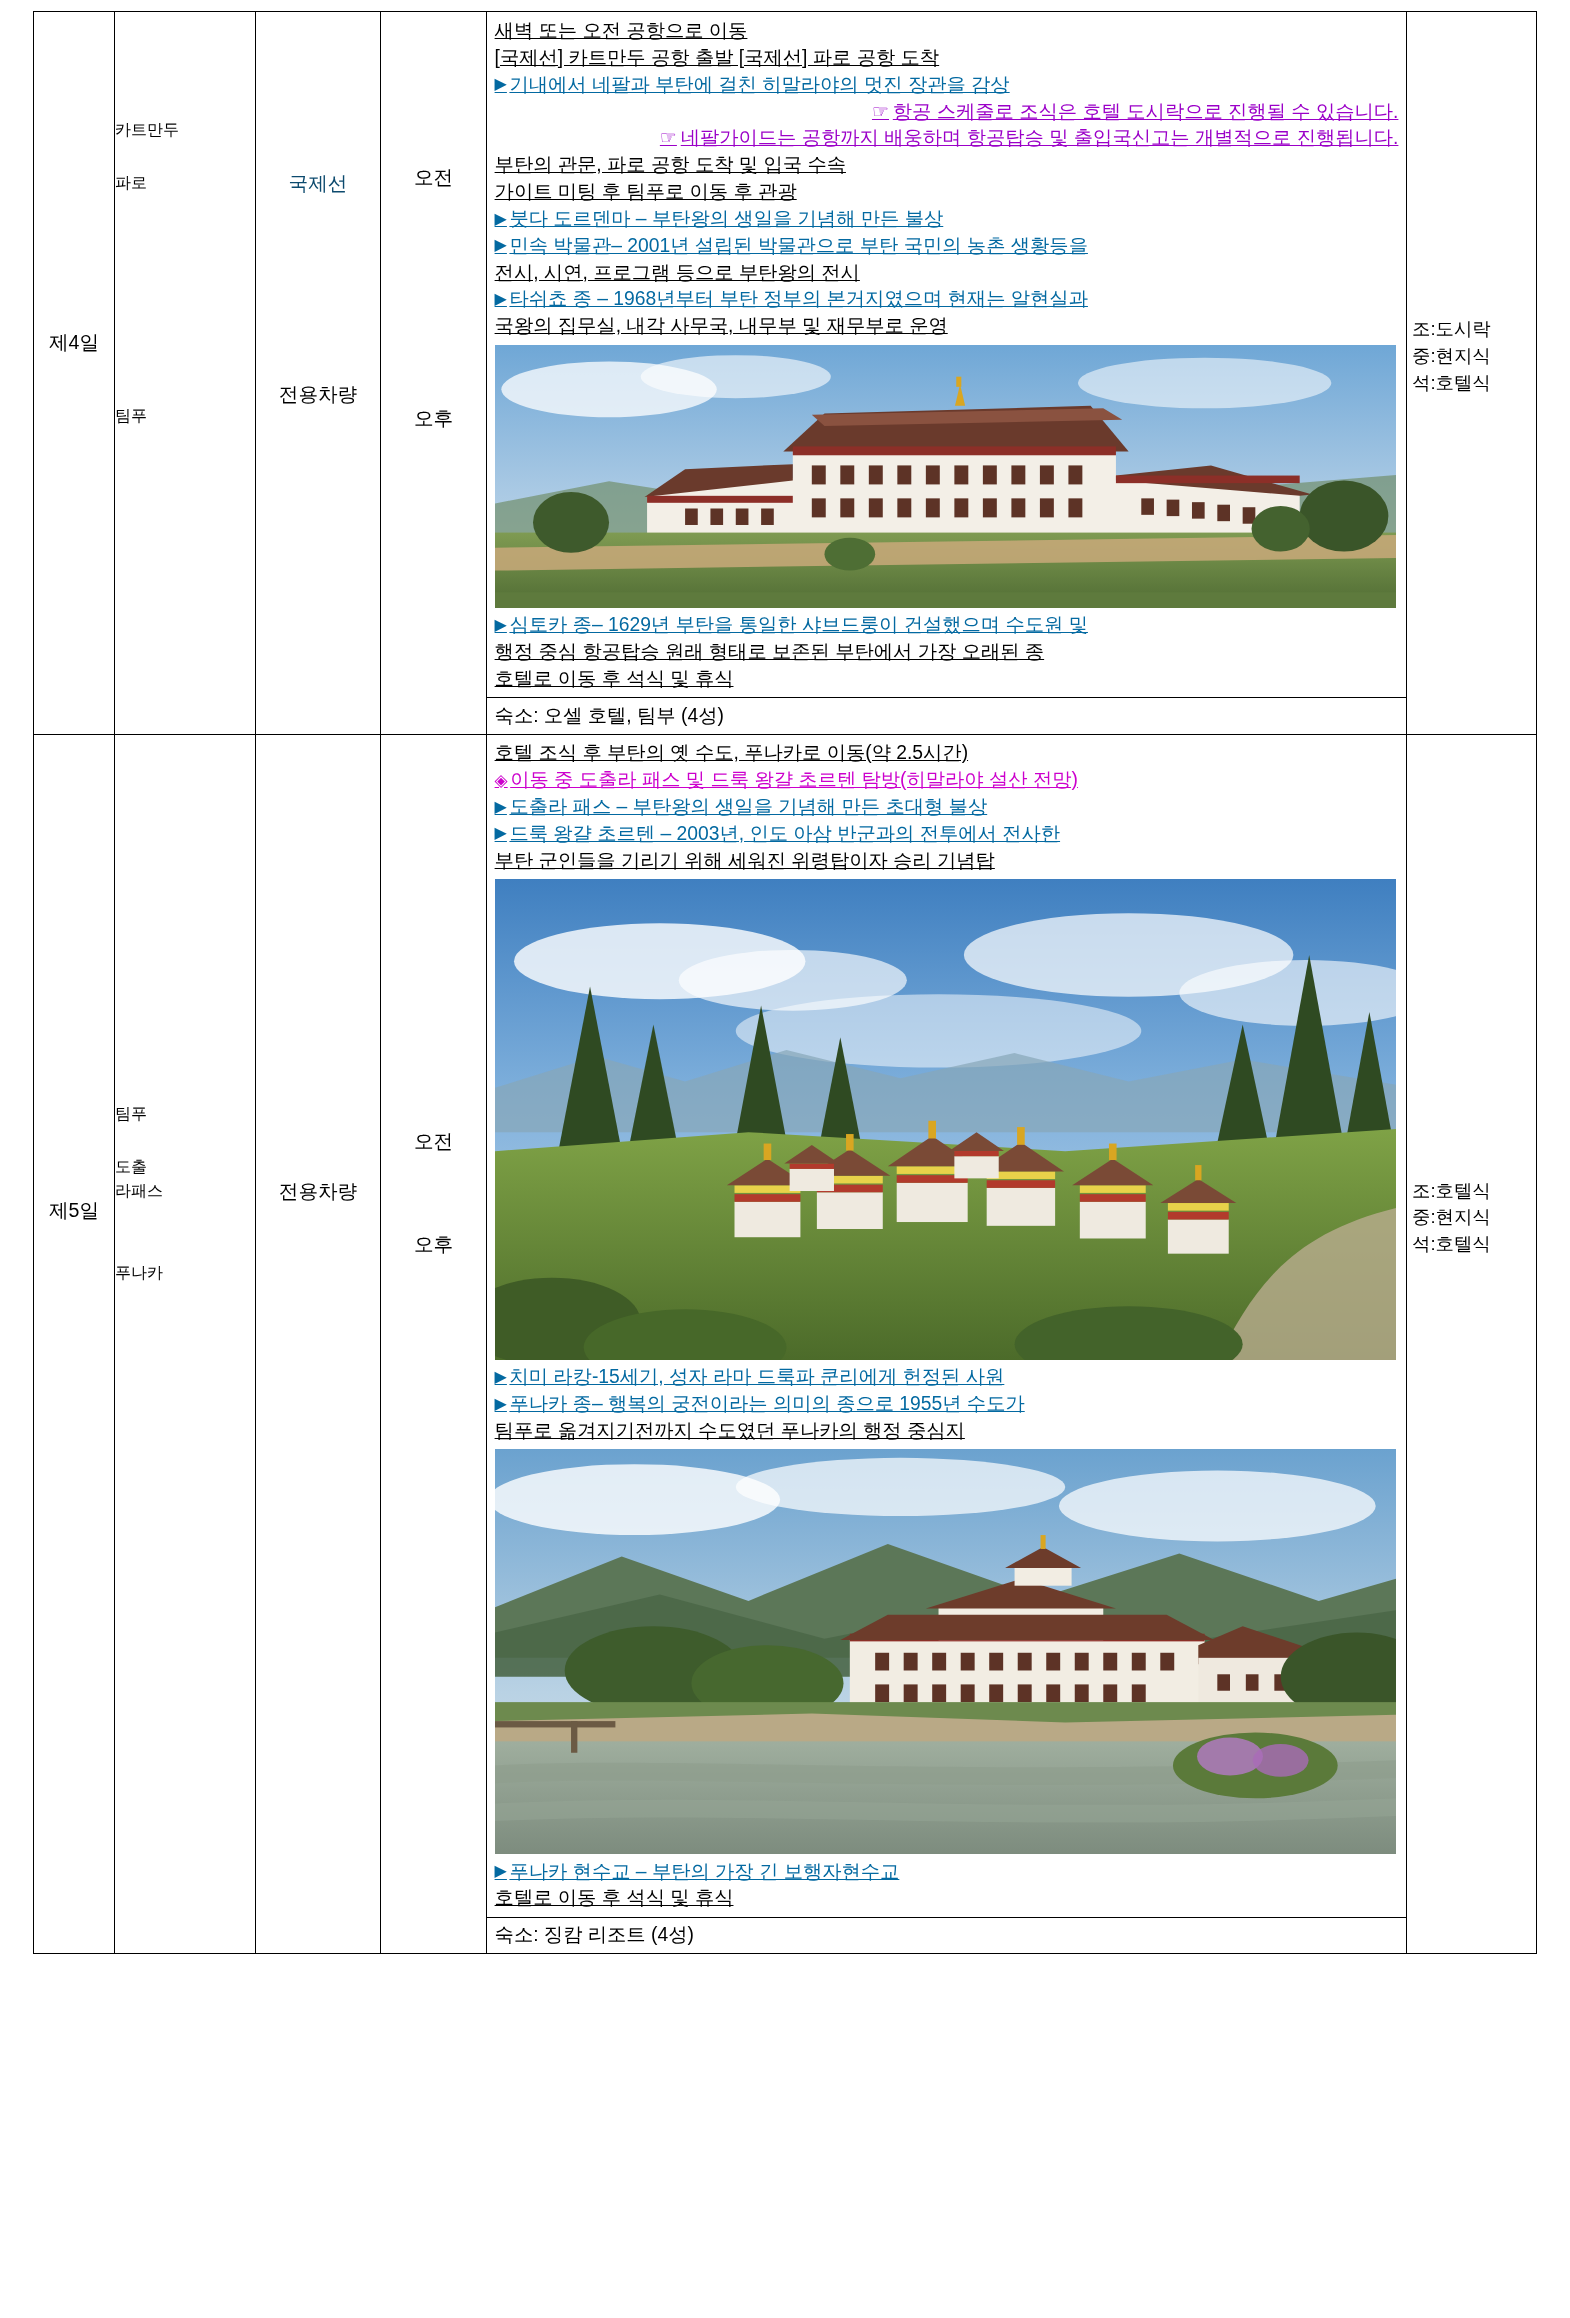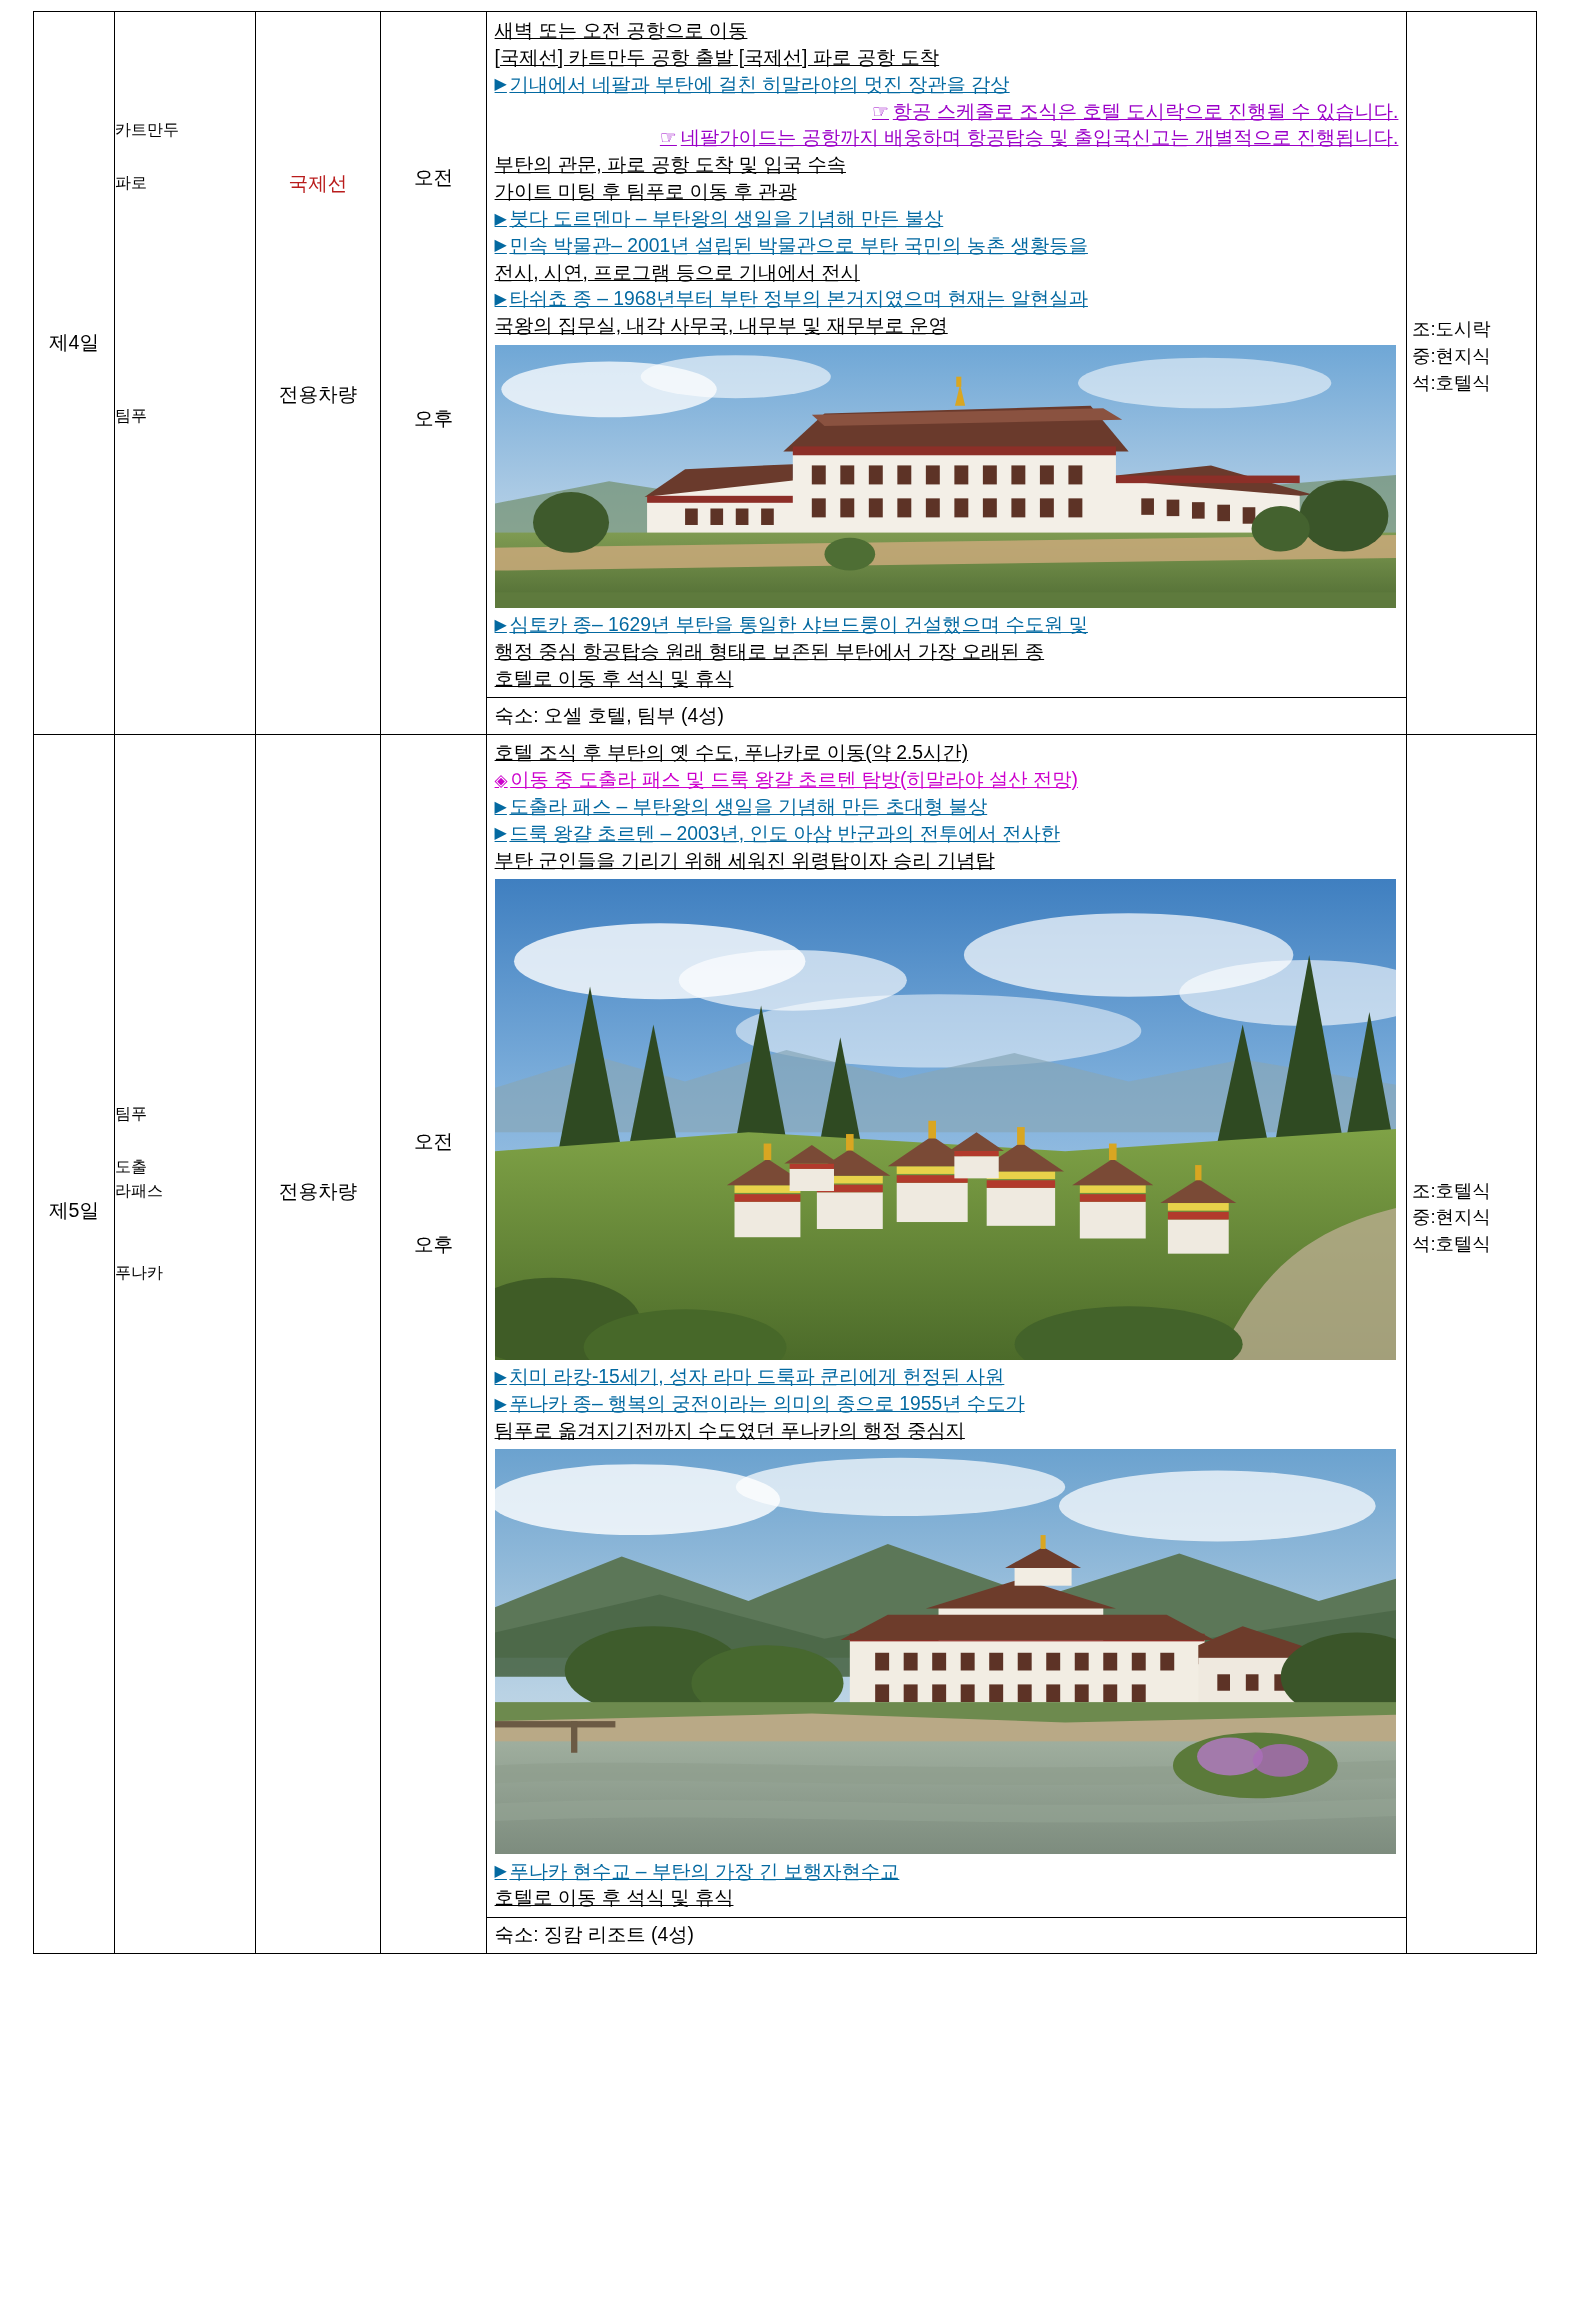--- a/index.html
+++ b/index.html
@@ -47,21 +47,21 @@
     margin: 0;
     padding: 0;
   }
   .spacer-sm { height: 29px; }
   .spacer-md { height: 58px; }
   .spacer-xl { height: 209px; }
   .trans-cell {
     font-size: 19.6px;
     text-align: center;
   }
-  .red-text { color: #b91c1c; }
+  .red-text { color: #0c4a6e; }
   .time-cell {
     font-size: 19.6px;
     text-align: center;
   }
   .meal-cell {
     font-size: 18.4px;
     line-height: 1.45;
     padding-left: 5px;
   }
   .desc-cell {
@@ -171,21 +171,21 @@
           <div class="desc-inner">
             <div class="line">새벽 또는 오전 공항으로 이동</div>
             <div class="line">[국제선] 카트만두 공항 출발 [국제선] 파로 공항 도착</div>
             <div class="line blue tri">기내에서 네팔과 부탄에 걸친 히말라야의 멋진 장관을 감상</div>
             <div class="line purple hand">항공 스케줄로 조식은 호텔 도시락으로 진행될 수 있습니다.</div>
             <div class="line purple hand">네팔가이드는 공항까지 배웅하며 항공탑승 및 출입국신고는 개별적으로 진행됩니다.</div>
             <div class="line">부탄의 관문, 파로 공항 도착 및 입국 수속</div>
             <div class="line">가이트 미팅 후 팀푸로 이동 후 관광</div>
             <div class="line blue tri">붓다 도르덴마 – 부탄왕의 생일을 기념해 만든 불상</div>
             <div class="line blue tri">민속 박물관– 2001년 설립된 박물관으로 부탄 국민의 농촌 생황등을</div>
-            <div class="line">전시, 시연, 프로그램 등으로 기내에서 전시</div>
+            <div class="line">전시, 시연, 프로그램 등으로 부탄왕의 전시</div>
             <div class="line blue tri">타쉬쵸 종 – 1968년부터 부탄 정부의 본거지였으며 현재는 알현실과</div>
             <div class="line">국왕의 집무실, 내각 사무국, 내무부 및 재무부로 운영</div>
 
             <div class="photo img-frame" style="height:263px;">
               <svg width="901" height="263" viewBox="0 0 1422 415" preserveAspectRatio="none">
                 <defs>
                   <linearGradient id="sky4" x1="0" y1="0" x2="0" y2="1">
                     <stop offset="0%" stop-color="#6fa7d6"></stop>
                     <stop offset="55%" stop-color="#a9c9e4"></stop>
                     <stop offset="100%" stop-color="#cfdfe9"></stop>

